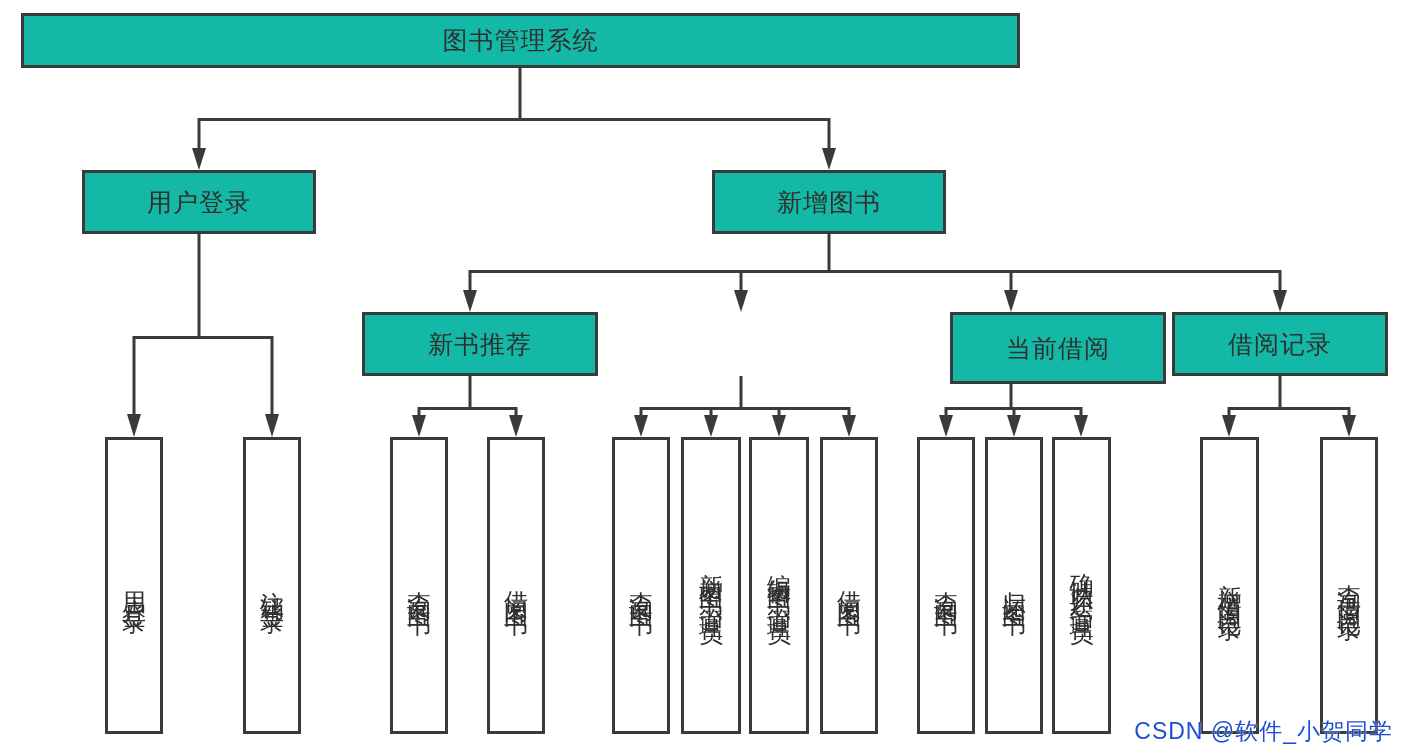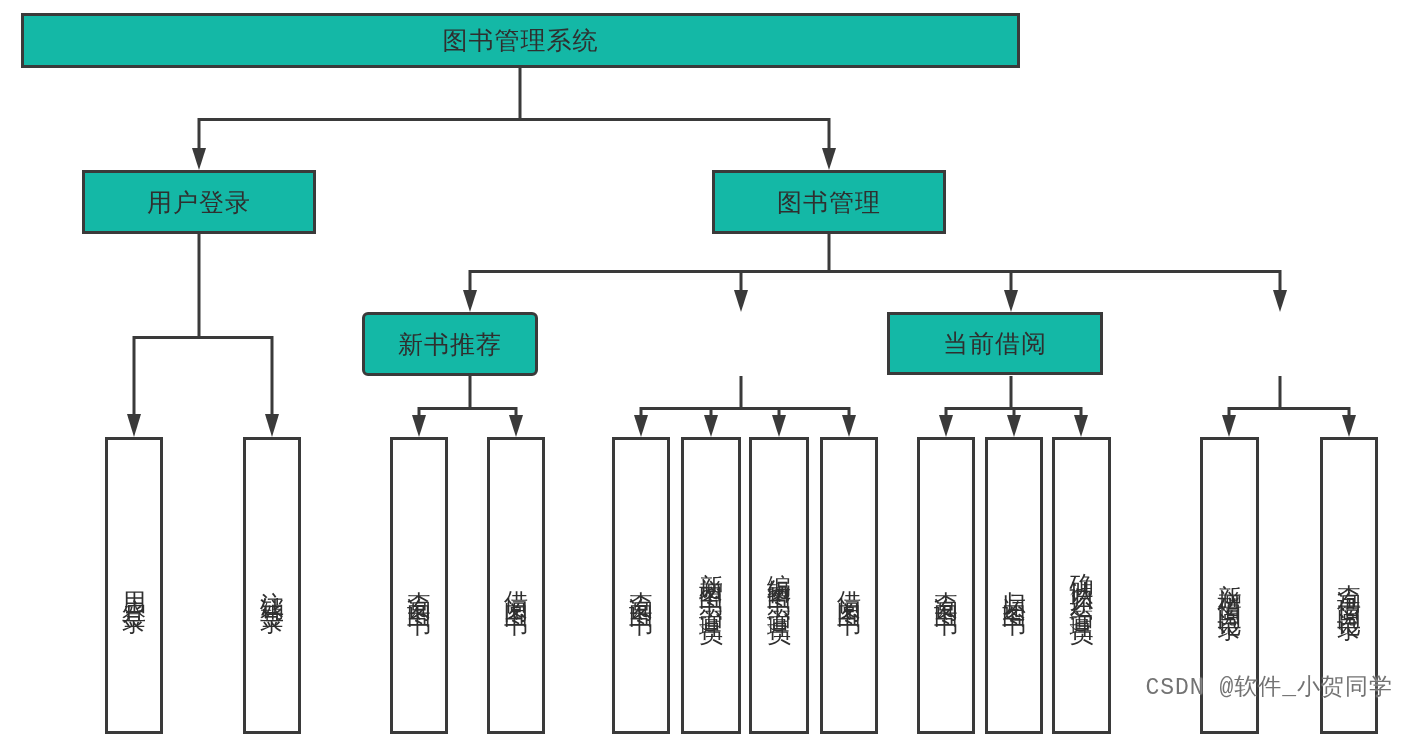--- a/index.html
+++ b/index.html
@@ -45,27 +45,26 @@
   }
   .vtext {
     writing-mode: vertical-rl;
     text-orientation: mixed;
     letter-spacing: 7px;
     line-height: 1;
   }
   .watermark {
     position: absolute;
     right: 12px;
-    top: 671px;
+    top: 716px;
     font-size: 23px;
-    color: #737373;
+    color: #1d4ed8;
     letter-spacing: 1px;
     text-shadow: 0 0 2px #ffffff;
     white-space: nowrap;
-    font-family: Liberation Mono, monospace;
   }
   path.conn { stroke: #3a3a3a; stroke-width: 3; fill: none; }
   polygon.head { fill: #3a3a3a; stroke: none; }
 </style>
 </head>
 <body>
 
 <div id="canvas">
 
   <svg id="connectors" viewBox="0 0 1405 747" xmlns="http://www.w3.org/2000/svg">
@@ -105,28 +104,31 @@
   </svg>
 
   <div class="box" style="left:21px; top:13px; width:999px; height:55px;">
     <span>图书管理系统</span>
   </div>
 
   <div class="box" style="left:82px; top:170px; width:234px; height:64px;">
     <span>用户登录</span>
   </div>
   <div class="box" style="left:712px; top:170px; width:234px; height:64px;">
-    <span>图书管理</span>
+    <span>新增图书</span>
   </div>
 
-  <div class="box" style="left:362px; top:312px; width:176px; height:64px;border-radius:6px;">
+  <div class="box" style="left:362px; top:312px; width:236px; height:64px;">
     <span>新书推荐</span>
   </div>
-  <div class="box" style="left:887px; top:312px; width:216px; height:63px;">
+  <div class="box" style="left:950px; top:312px; width:216px; height:72px;">
     <span>当前借阅</span>
+  </div>
+  <div class="box" style="left:1172px; top:312px; width:216px; height:64px;">
+    <span>借阅记录</span>
   </div>
 
   <div class="vbox" style="left:105px;">
     <span class="vtext">用户登录</span>
   </div>
   <div class="vbox" style="left:243px;">
     <span class="vtext">注销登录</span>
   </div>
 
   <div class="vbox" style="left:390px;">

